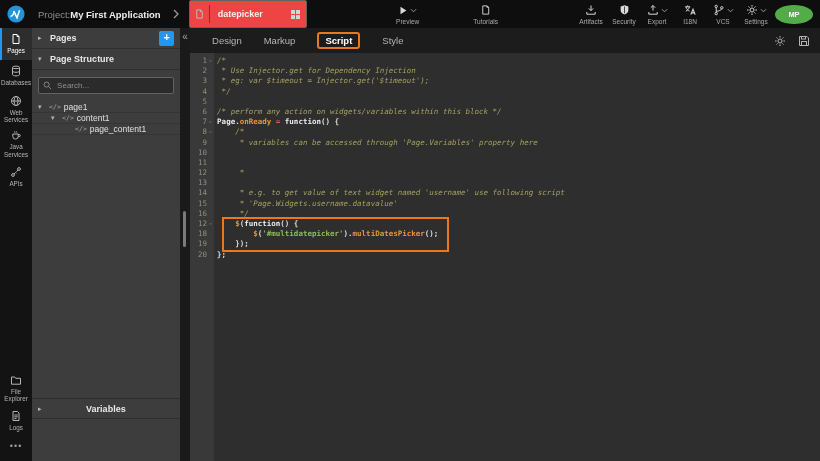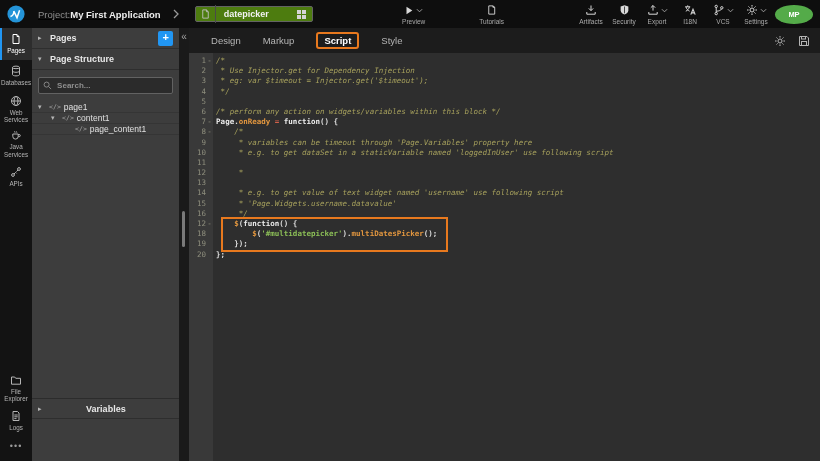--- a/index.html
+++ b/index.html
@@ -12,22 +12,22 @@
   }
   .app { width:820px; height:461px; display:flex; flex-direction:column; }
 
   
   .topbar { flex:0 0 28px; background:#0e0e0e; display:flex; align-items:center; }
   .logo { width:32px; display:flex; justify-content:center; align-items:center; }
   .project { font-size:9.5px; margin-left:6px; white-space:nowrap;text-decoration:underline; }
   .project .lab { color:#8d8d8d; }
   .project .name { color:#ececec; font-weight:bold; }
   .crumb-chev { margin:0 10px 0 12px; color:#9a9a9a; display:flex; align-items:center; }
-  .page-tab { height:16px; width:118px; border:1px solid #636363; border-radius:2px;
-    background:#4d7c0f; display:flex; align-items:center;margin-left:6px; }
+  .page-tab { height:28px; width:118px; border:1px solid #636363; border-radius:2px;
+    background:#ef4444; display:flex; align-items:center; }
   .page-tab .ficon { width:20px; height:18px; border-right:1px solid #4a4a4a;
     display:flex; align-items:center; justify-content:center; color:#c0c0c0; }
   .page-tab .lbl { flex:1; padding-left:8px; font-size:9px; font-weight:bold; color:#f2f2f2; }
   .page-tab .gicon { margin-right:5px; color:#d5d5d5; display:flex; }
   .tb-item { display:flex; flex-direction:column; align-items:center; justify-content:center;
     color:#d8d8d8; min-width:26px; cursor:pointer; }
   .tb-irow { display:flex; align-items:center; height:13px; }
   .tb-label { color:#ababab; font-size:6.5px; margin-top:1px; white-space:nowrap; }
   .caret { margin-left:2px; color:#ababab; display:flex; }
   .preview-item { margin-left:88px; }
@@ -54,21 +54,21 @@
   .panel { flex:0 0 123px; background:#3d3d3d; display:flex; flex-direction:column; }
   .p-head { flex:0 0 21px; display:flex; align-items:center; padding:0 6px;
     font-size:9px; font-weight:bold; color:#e8e8e8; border-bottom:1px solid #2e2e2e; }
   .p-head .tri { color:#b5b5b5; font-size:7px; margin-right:5px; width:7px; }
   .plus-btn { margin-left:auto; width:15px; height:15px; background:#2196f3; border-radius:2px;
     color:#fff; font-size:11px; line-height:13px; text-align:center; font-weight:bold; cursor:pointer; }
   .search-wrap { padding:7px 6px 8px; }
   .search-box { height:17px; background:#2b2b2b; border:1px solid #626262; border-radius:2px;
     display:flex; align-items:center; padding:0 4px; gap:3px; color:#8f8f8f; }
   .search-box input { flex:1; min-width:0; background:transparent; border:none; outline:none;
-    color:#cfcfcf; font-size:8px; font-family:inherit;font-weight:bold; }
+    color:#cfcfcf; font-size:8px; font-family:inherit; }
   .search-box input::placeholder { color:#8f8f8f; }
   .tree-row { flex:0 0 17px; display:flex; align-items:center; font-size:8.5px; color:#e0e0e0;
     border-bottom:1px solid #353535; cursor:pointer; }
   .tree-row .tri { font-size:7px; color:#b5b5b5; margin-right:4px; width:7px; display:inline-block; }
   .tree-row .code-ic { color:#a8a8a8; font-size:6.5px; margin-right:3px;
     font-family:"DejaVu Sans Mono",monospace; }
   .tree-fill { flex:1; }
   .vars-head { border-top:1px solid #2c2c2c;gap:36px; }
   .panel-bottom { flex:0 0 42px; }
 
@@ -451,26 +451,25 @@
               <span class="t"><span class="c-kw">Page</span><span class="c-plain">.</span><span class="c-prop">onReady</span><span class="c-plain"> </span><span class="c-op">=</span><span class="c-plain"> </span><span class="c-kw">function</span><span class="c-plain">() {</span></span>
             </div>
             <div class="cl">
               <span class="g">8</span>
               <span class="f">-</span>
               <span class="t"><span class="c-com">    /*</span></span>
             </div>
             <div class="cl">
               <span class="g">9</span>
               <span class="f"></span>
-              <span class="t"><span class="c-com">     * variables can be timeout through 'Page.Variables' property here</span></span>
+              <span class="t"><span class="c-com">     * variables can be accessed through 'Page.Variables' property here</span></span>
             </div>
             <div class="cl">
               <span class="g">10</span>
               <span class="f"></span>
-              <span class="t"><span class="c-com">     * e.g. to get dataSet in a staticVariable named 'loggedInUser' use following script</span></span>
             </div>
             <div class="cl">
               <span class="g">11</span>
               <span class="f"></span>
             </div>
             <div class="cl">
               <span class="g">12</span>
               <span class="f"></span>
               <span class="t"><span class="c-com">     *</span></span>
             </div>

